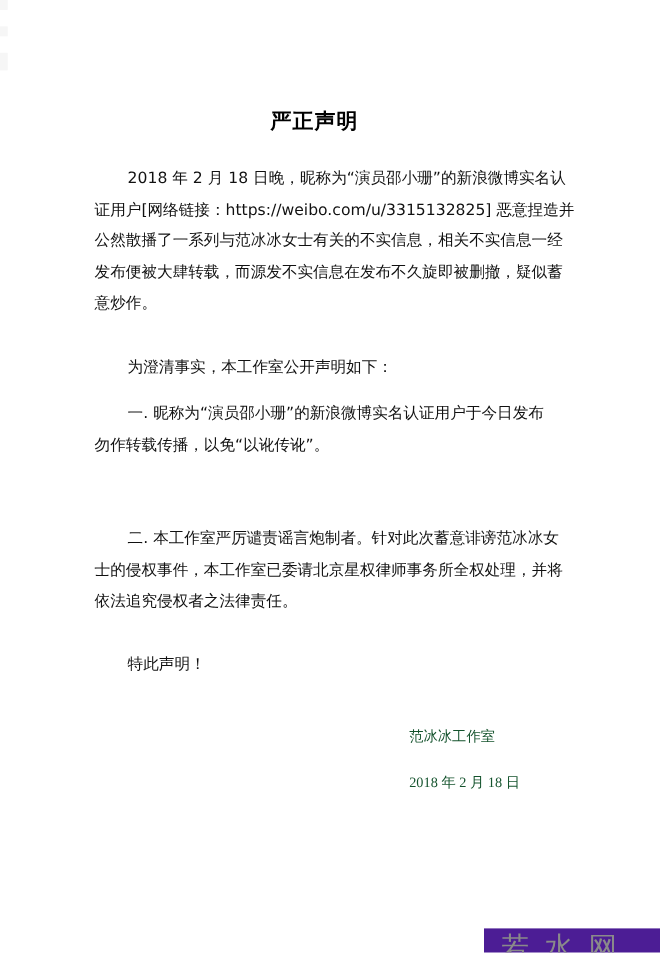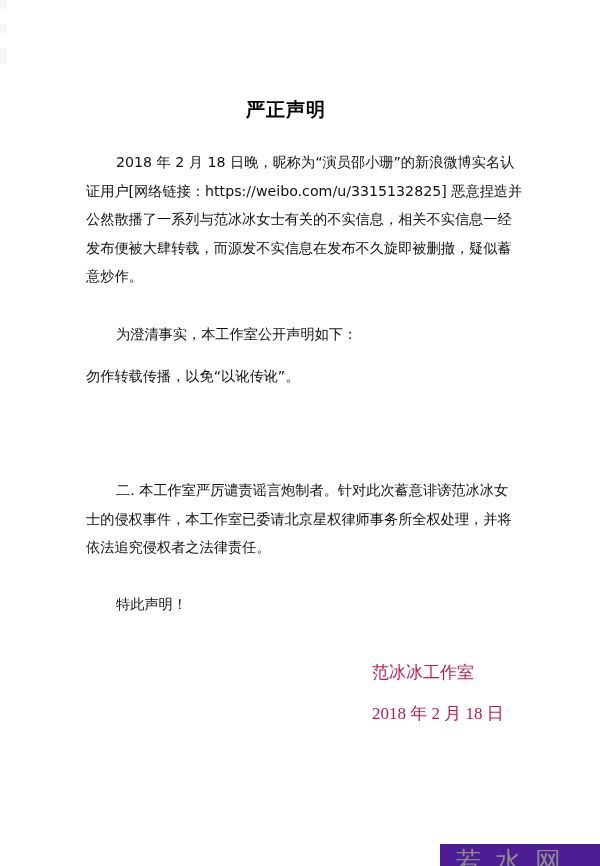--- a/index.html
+++ b/index.html
@@ -15,21 +15,21 @@
       position: absolute; left: 86px; width: 430px;
       font-size: 14.2px; line-height: 28.5px; color: #111;
     }
     .line { display: block; white-space: nowrap; height: 28.5px; }
     .indent { padding-left: 30px; }
     .p1 { top: 148px; }
     .p2 { top: 320px; }
     .p3 { top: 362px; }
     .p4 { top: 476px; }
     .p5 { top: 590px; }
-    .signature { position: absolute; left: 372px; font-size: 17px; color: #be185d; white-space: nowrap; }
+    .signature { position: absolute; left: 372px; font-size: 13px; color: #14532d; white-space: nowrap; }
     .sig-name { top: 661px; }
     .sig-date { top: 702px; font-family: Liberation Serif, serif; }
     .watermark {
       position: absolute; left: 440px; top: 812px; width: 160px; height: 54px; background: #4c1d95; margin-top: 32px;
     }
     .wm-text {
       position: absolute; left: 0; top: 0; width: 150px; text-align: center;
       font-size: 26px; letter-spacing: 14px; color: #8a8a8a; font-weight: normal;
     }
     .wm-sub {
@@ -56,20 +56,21 @@
   <span class="line">公然散播了一系列与范冰冰女士有关的不实信息，相关不实信息一经</span>
   <span class="line">发布便被大肆转载，而源发不实信息在发布不久旋即被删撤，疑似蓄</span>
   <span class="line">意炒作。</span>
 </div>
 
 <div class="body-text p2">
   <span class="line indent">为澄清事实，本工作室公开声明如下：</span>
 </div>
 
 <div class="body-text p3">
+  <span class="line indent">一. 昵称为“演员邵小珊”的新浪微博实名认证用户于今日发布</span>
   <span class="line">勿作转载传播，以免“以讹传讹”。</span>
 </div>
 
 <div class="body-text p4">
   <span class="line indent">二. 本工作室严厉谴责谣言炮制者。针对此次蓄意诽谤范冰冰女</span>
   <span class="line">士的侵权事件，本工作室已委请北京星权律师事务所全权处理，并将</span>
   <span class="line">依法追究侵权者之法律责任。</span>
 </div>
 
 <div class="body-text p5">

